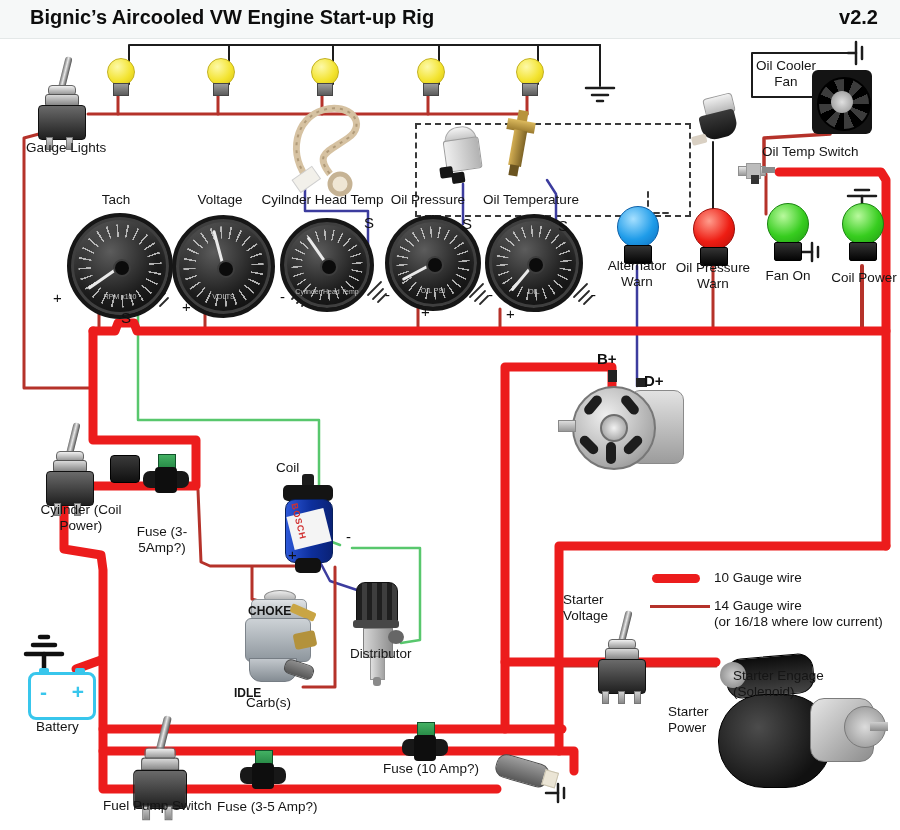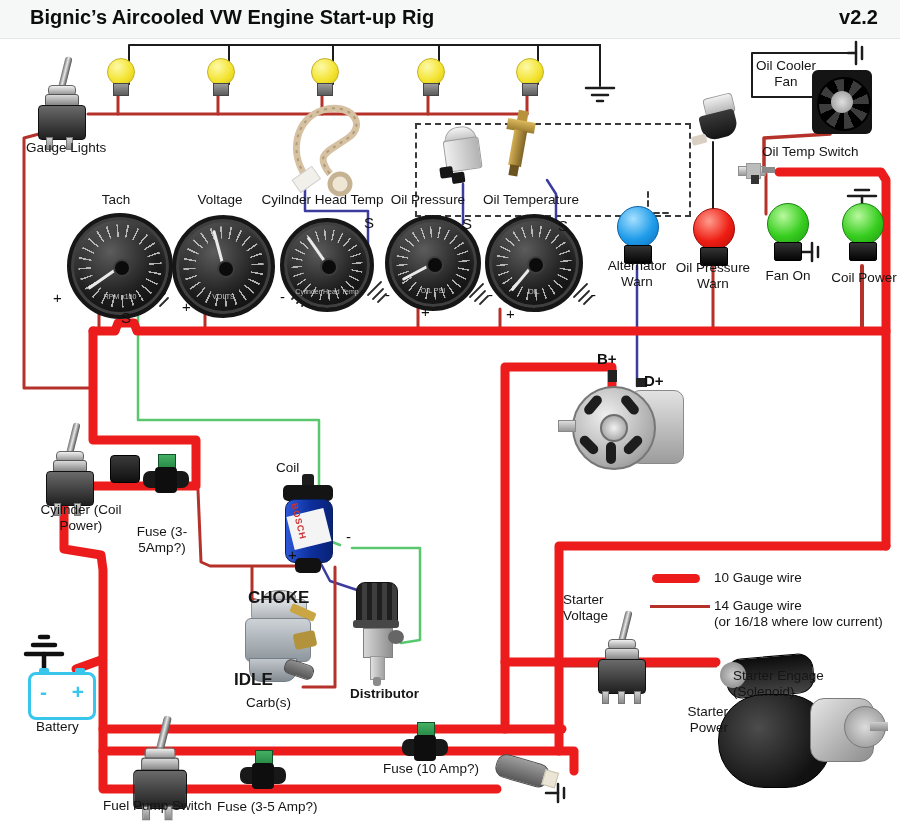--- a/index.html
+++ b/index.html
@@ -10,21 +10,21 @@
   .title{position:absolute;left:30px;top:6px;font-size:20px;font-weight:700;color:#0d0d0d;}
   .version{position:absolute;right:22px;top:6px;font-size:20px;font-weight:700;color:#0d0d0d;}
   .wires{position:absolute;left:0;top:0;z-index:1;}
   .comp{position:absolute;z-index:2;}
   .lbl{position:absolute;z-index:3;font-size:13.5px;line-height:1.22;color:#151515;white-space:nowrap;}
   .wrap{white-space:normal;}
   .c{text-align:center;}
   .gray{color:#a9a9a9;}
   .redtxt{color:#c81e1e;font-size:11px;font-weight:700;}
   .term{position:absolute;z-index:3;font-size:15px;color:#101010;}
-  .sm{font-size:17px;}
+  .sm{font-size:12px;margin-top:16px;}
   
   .dashbox{position:absolute;left:415px;top:123px;width:272px;height:90px;
            border:2px dashed #3a3a3a;z-index:1;}
   
   .gauge{position:absolute;border-radius:50%;z-index:2;
          background:radial-gradient(circle at 40% 35%, #5c5c5c, #1c1c1c 55%, #060606);
          border:4px solid #161616;
          box-shadow:inset 0 0 0 3px #3f3f3f, inset 0 8px 12px rgba(255,255,255,.14);}
   .ticks{position:absolute;inset:7px;border-radius:50%;opacity:.8;
          background:repeating-conic-gradient(from -125deg, #d6d6d6 0deg 2.5deg, transparent 2.5deg 15deg);
@@ -531,26 +531,26 @@
   <div class="lbl c" style="left:535px;top:491px;width:230px;">
   </div>
 
   <div class="lbl c wrap" style="left:36px;top:502px;width:90px;">Cyilnder (Coil Power)</div>
   <div class="lbl c wrap" style="left:126px;top:524px;width:72px;">Fuse (3-5Amp?)</div>
   <div class="lbl" style="left:276px;top:460px;">Coil</div>
 
   <div class="lbl sm" style="left:248px;top:588px;font-weight:700;">CHOKE</div>
   <div class="lbl sm" style="left:234px;top:670px;font-weight:700;">IDLE</div>
   <div class="lbl" style="left:246px;top:695px;">Carb(s)</div>
-  <div class="lbl" style="left:350px;top:686px;font-weight:bold;">Distributor</div>
+  <div class="lbl" style="left:350px;top:646px;">Distributor</div>
   <div class="lbl" style="left:36px;top:719px;">Battery</div>
 
   <div class="lbl wrap" style="left:563px;top:592px;width:62px;">Starter Voltage</div>
   <div class="lbl wrap" style="left:733px;top:668px;width:120px;">Starter Engage (Solenoid)</div>
-  <div class="lbl wrap" style="left:668px;top:704px;width:60px;text-align:right;">Starter Power</div>
+  <div class="lbl wrap" style="left:668px;top:704px;width:60px;">Starter Power</div>
 
   <div class="lbl" style="left:383px;top:761px;">Fuse  (10 Amp?)</div>
   <div class="lbl" style="left:103px;top:798px;">Fuel Pump Switch</div>
   <div class="lbl" style="left:217px;top:799px;">Fuse  (3-5 Amp?)</div>
 
   <div class="lbl" style="left:714px;top:570px;">10 Gauge wire</div>
   <div class="lbl" style="left:714px;top:598px;">14 Gauge wire</div>
   <div class="lbl" style="left:714px;top:614px;">(or 16/18 where low current)</div>
 
   <span class="term" style="left:53px;top:289px;">+</span>

